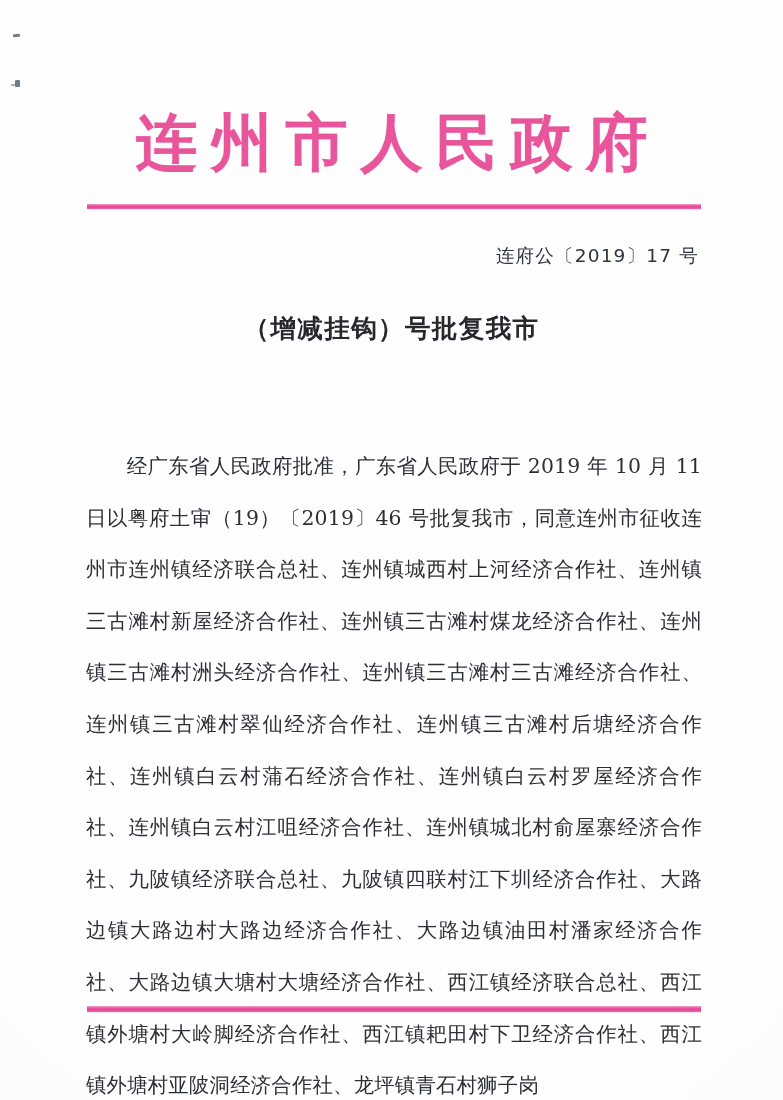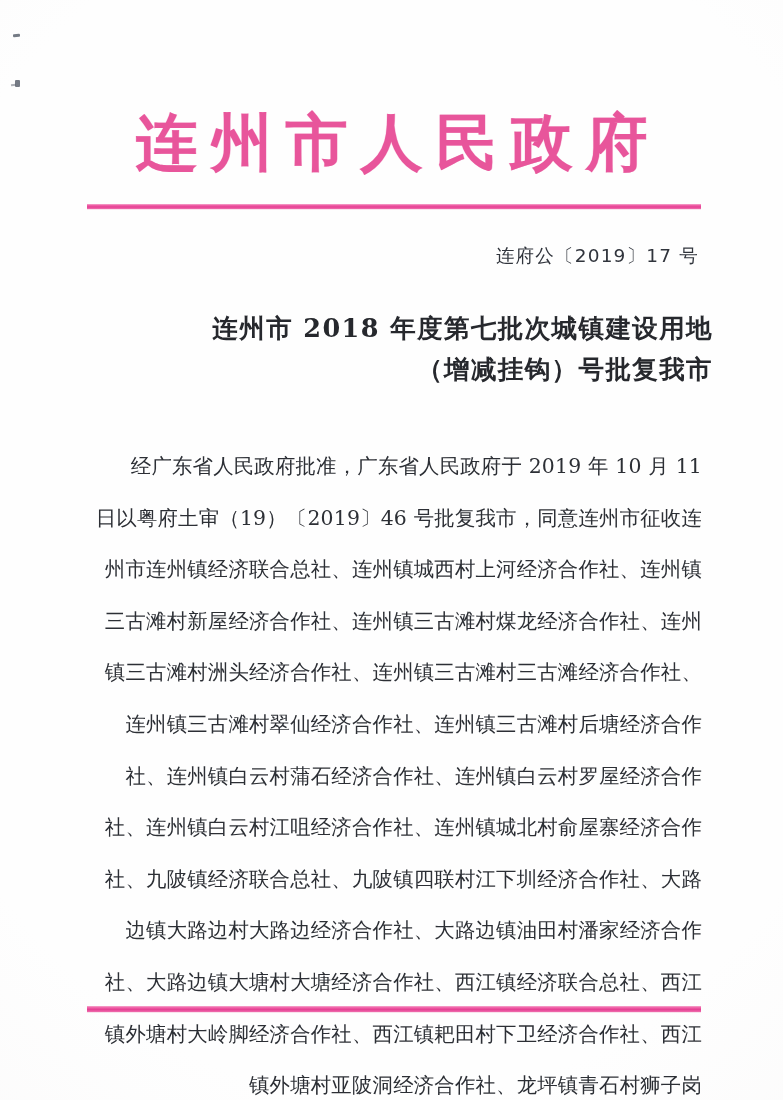--- a/index.html
+++ b/index.html
@@ -135,21 +135,20 @@
     letter-spacing: 0.2px;
   }
   .doc-body p {
     margin: 0;
     text-indent: 2em;
   }
 
   
   .ink-soft {
     filter: blur(0.16px);
-    text-align: right;
   }
 </style>
 </head>
 <body>
 
 <div class="page">
 
   <div class="paper-tint"></div>
 
   <div class="speck speck-1"></div>
@@ -158,21 +157,20 @@
 
   <div class="masthead">
     <div class="masthead-title ink-soft">连州市人民政府</div>
   </div>
 
   <div class="rule rule-top"></div>
 
   <div class="doc-number ink-soft">连府公〔2019〕17 号</div>
 
   <div class="doc-title">
-    <div class="doc-title-line ink-soft">连州市 2018 年度第七批次城镇建设用地</div>
     <div class="doc-title-line ink-soft">（增减挂钩）号批复我市</div>
   </div>
 
   <div class="doc-body ink-soft">
     <p>经广东省人民政府批准，广东省人民政府于 2019 年 10 月 11 日以粤府土审（19）〔2019〕46 号批复我市，同意连州市征收连州市连州镇经济联合总社、连州镇城西村上河经济合作社、连州镇三古滩村新屋经济合作社、连州镇三古滩村煤龙经济合作社、连州镇三古滩村洲头经济合作社、连州镇三古滩村三古滩经济合作社、连州镇三古滩村翠仙经济合作社、连州镇三古滩村后塘经济合作社、连州镇白云村蒲石经济合作社、连州镇白云村罗屋经济合作社、连州镇白云村江咀经济合作社、连州镇城北村俞屋寨经济合作社、九陂镇经济联合总社、九陂镇四联村江下圳经济合作社、大路边镇大路边村大路边经济合作社、大路边镇油田村潘家经济合作社、大路边镇大塘村大塘经济合作社、西江镇经济联合总社、西江镇外塘村大岭脚经济合作社、西江镇耙田村下卫经济合作社、西江镇外塘村亚陂洞经济合作社、龙坪镇青石村狮子岗</p>
   </div>
 
   <div class="rule rule-bottom"></div>
 
 </div>

